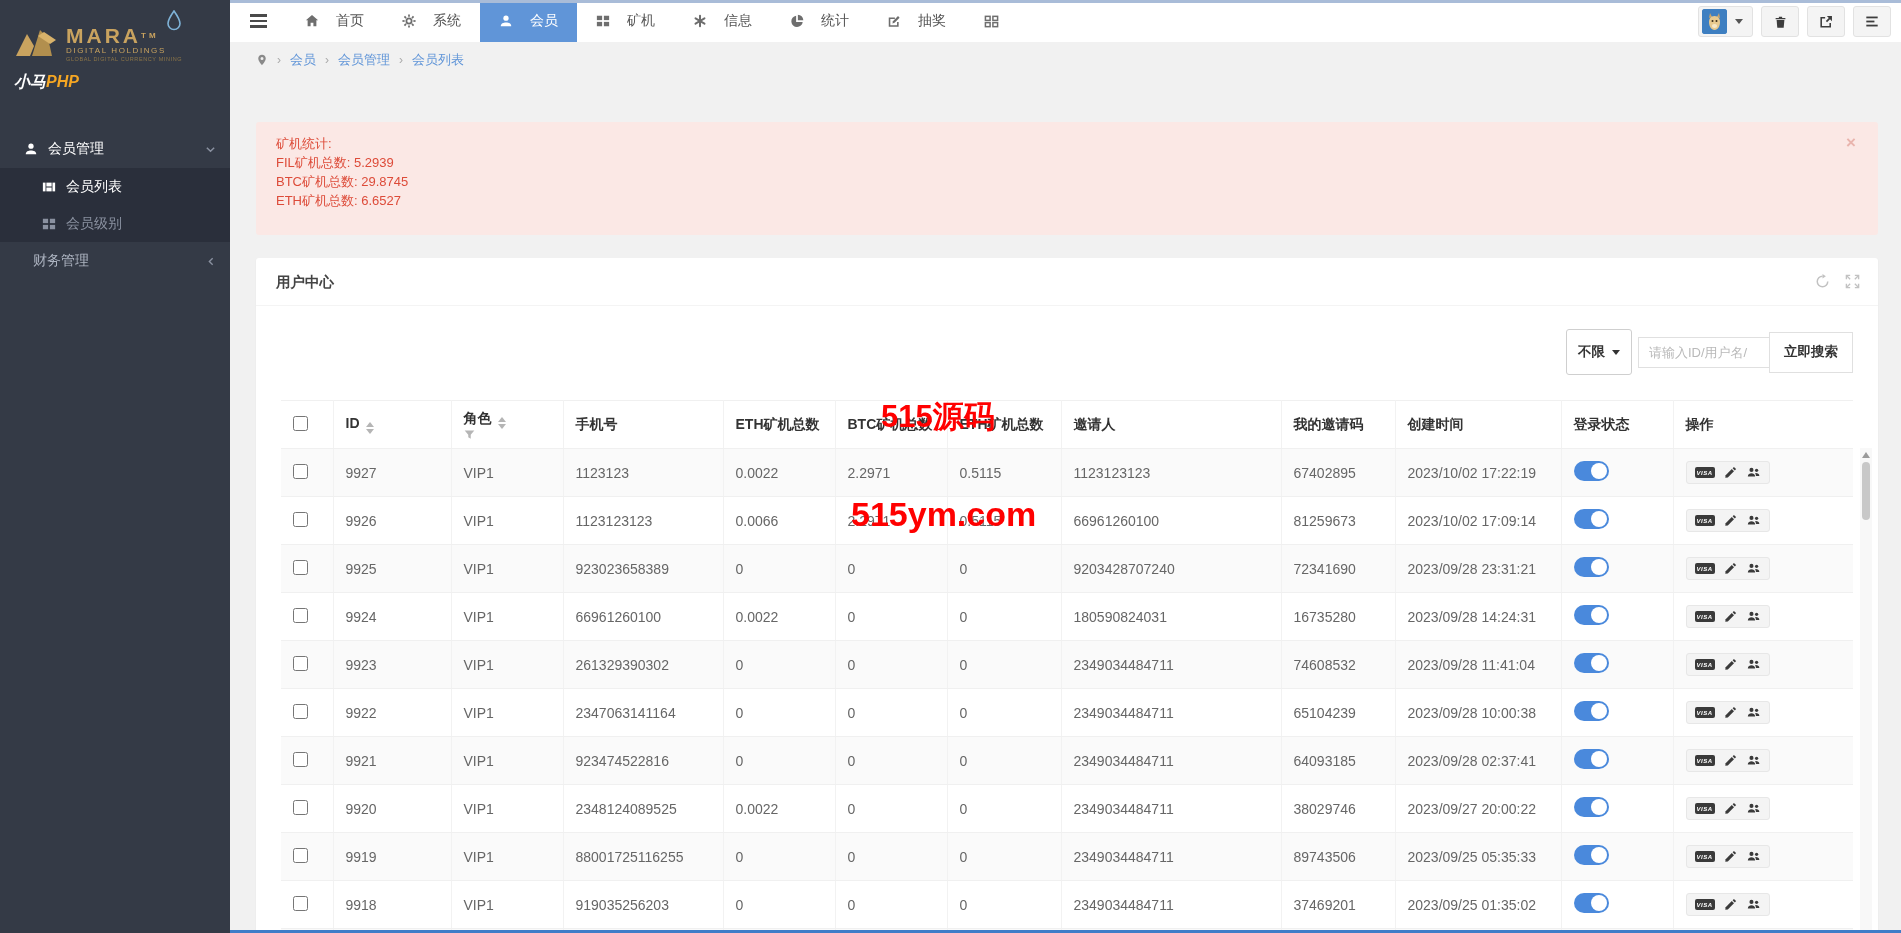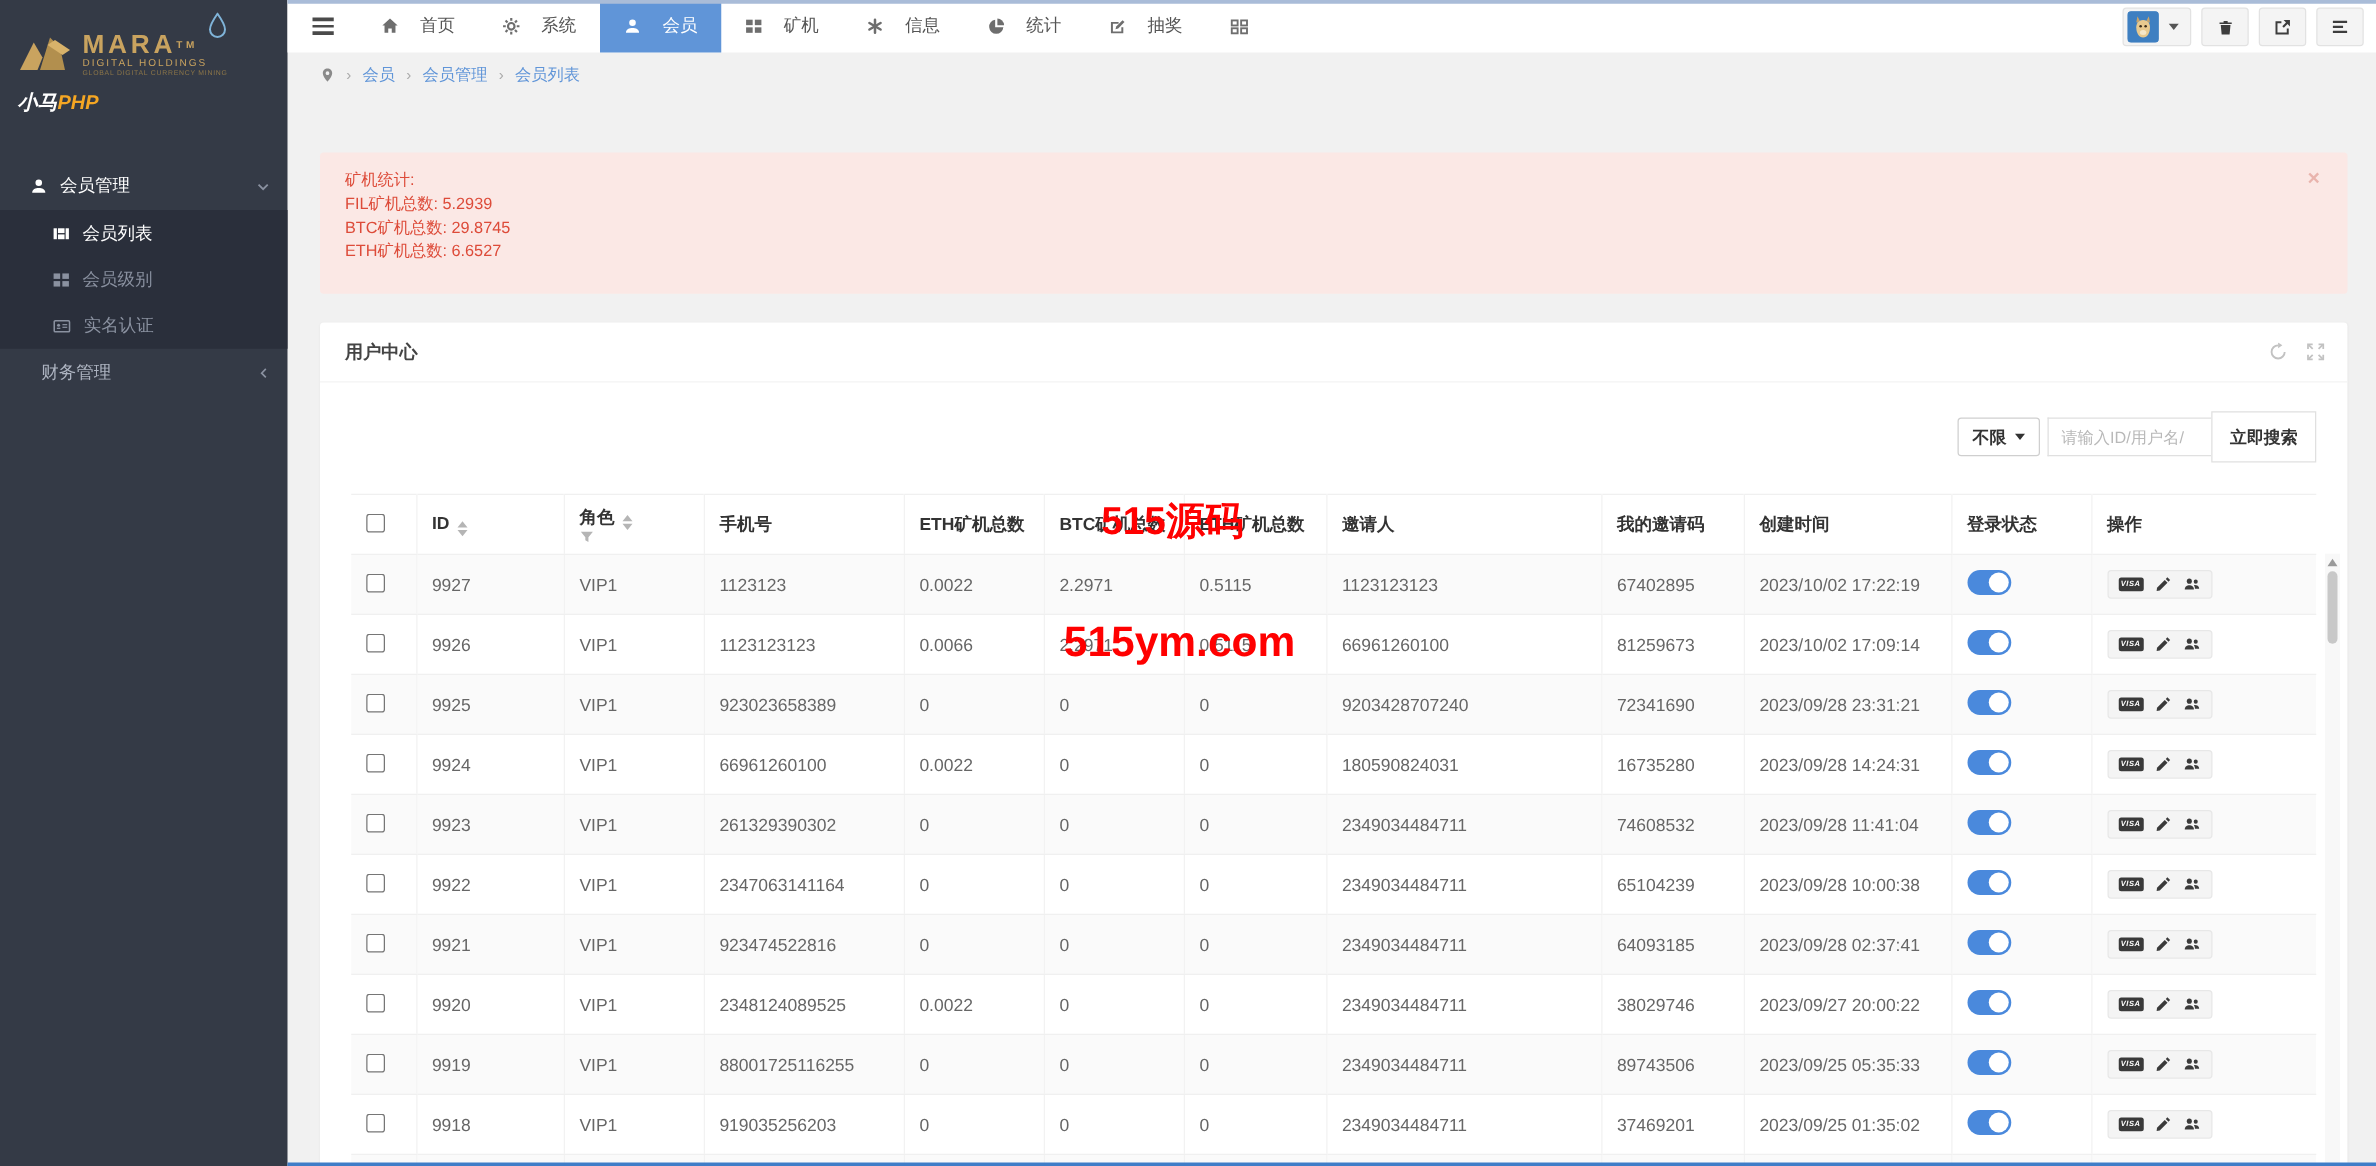--- a/index.html
+++ b/index.html
@@ -55,21 +55,21 @@
   .alert { position:absolute; left:256px; right:23px; top:122px; height:113px; background:#fbe8e5; border-radius:3px; padding:12px 20px; color:#dd4b39; font-size:13px; line-height:19px; }
   .alert-close { position:absolute; right:22px; top:12px; color:#e9b4ad; font-size:17px; font-weight:bold; cursor:pointer; line-height:1; }
 
   
   .panel { position:absolute; left:256px; right:23px; top:258px; height:760px; background:#fff; border-radius:3px; box-shadow:0 1px 2px rgba(0,0,0,.06); }
   .panel-header { height:48px; line-height:48px; padding:0 20px; font-weight:bold; color:#444; font-size:14.5px; border-bottom:1px solid #f4f4f4; }
   .panel-tools { position:absolute; right:18px; top:16px; display:flex; gap:15px; color:#c2c2c2; }
   .panel-tools span { cursor:pointer; }
 
   .toolbar { display:flex; justify-content:flex-end; align-items:center; padding:23px 25px 0; }
-  .btn-filter { height:31px; border:1px solid #cfcfcf; background:#fff; border-radius:3px; padding:0 11px; font-size:13.5px; color:#333; font-weight:bold; display:flex; align-items:center; gap:7px; cursor:pointer; }
+  .btn-filter { height:46px; border:1px solid #cfcfcf; background:#fff; border-radius:3px; padding:0 11px; font-size:13.5px; color:#333; font-weight:bold; display:flex; align-items:center; gap:7px; cursor:pointer; }
   .btn-filter .caret { border-top-color:#333; }
   .search-input { height:31px; width:131px; border:1px solid #e0e0e0; border-right:none; padding:0 10px; font-size:13px; color:#555; margin-left:6px; outline:none; }
   .search-input::placeholder { color:#b9b9b9; }
   .btn-search { height:41px; border:1px solid #e0e0e0; background:#fff; padding:0 14px; font-size:13.5px; font-weight:bold; color:#333; cursor:pointer; }
 
   
   .table-wrap { margin:25px 25px 0; position:relative; }
   table { border-collapse:collapse; table-layout:fixed; width:1572px; border-top:1px solid #f0f0f0; }
   th, td { height:48px; padding:0 12px; text-align:left; font-size:14px; overflow:hidden; white-space:nowrap; border-bottom:1px solid #f0f0f0; }
   th + th, td + td { border-left:1px solid #f2f2f2; }
@@ -153,30 +153,20 @@
         <span class="slabel">会员列表</span>
       </div>
       <div class="submenu-item">
         <svg width="14" height="14" viewBox="0 0 16 16" fill="#8a91a0">
             <rect x="1" y="2" width="6" height="5"></rect>
             <rect x="9" y="2" width="6" height="5"></rect>
             <rect x="1" y="9" width="6" height="5"></rect>
             <rect x="9" y="9" width="6" height="5"></rect>
           </svg>
         <span class="slabel">会员级别</span>
-      </div>
-      <div class="submenu-item">
-        <svg width="15" height="14" viewBox="0 0 16 16">
-            <rect x="1" y="3" width="14" height="10" rx="1" fill="none" stroke="#8a91a0" stroke-width="1.4"></rect>
-            <circle cx="5" cy="7" r="1.4" fill="#8a91a0"></circle>
-            <rect x="3.4" y="9.3" width="3.2" height="1.2" fill="#8a91a0"></rect>
-            <rect x="8.5" y="6" width="4.4" height="1.1" fill="#8a91a0"></rect>
-            <rect x="8.5" y="8.4" width="4.4" height="1.1" fill="#8a91a0"></rect>
-          </svg>
-        <span class="slabel">实名认证</span>
       </div>
     </div>
     <div class="menu-group finance">
       <span class="glabel">财务管理</span>
       <span class="chev">
         <svg width="10" height="11" viewBox="0 0 12 12">
             <path d="M8 2 L4 6 L8 10" fill="none" stroke="#8a91a0" stroke-width="1.6"></path>
           </svg>
       </span>
     </div>

